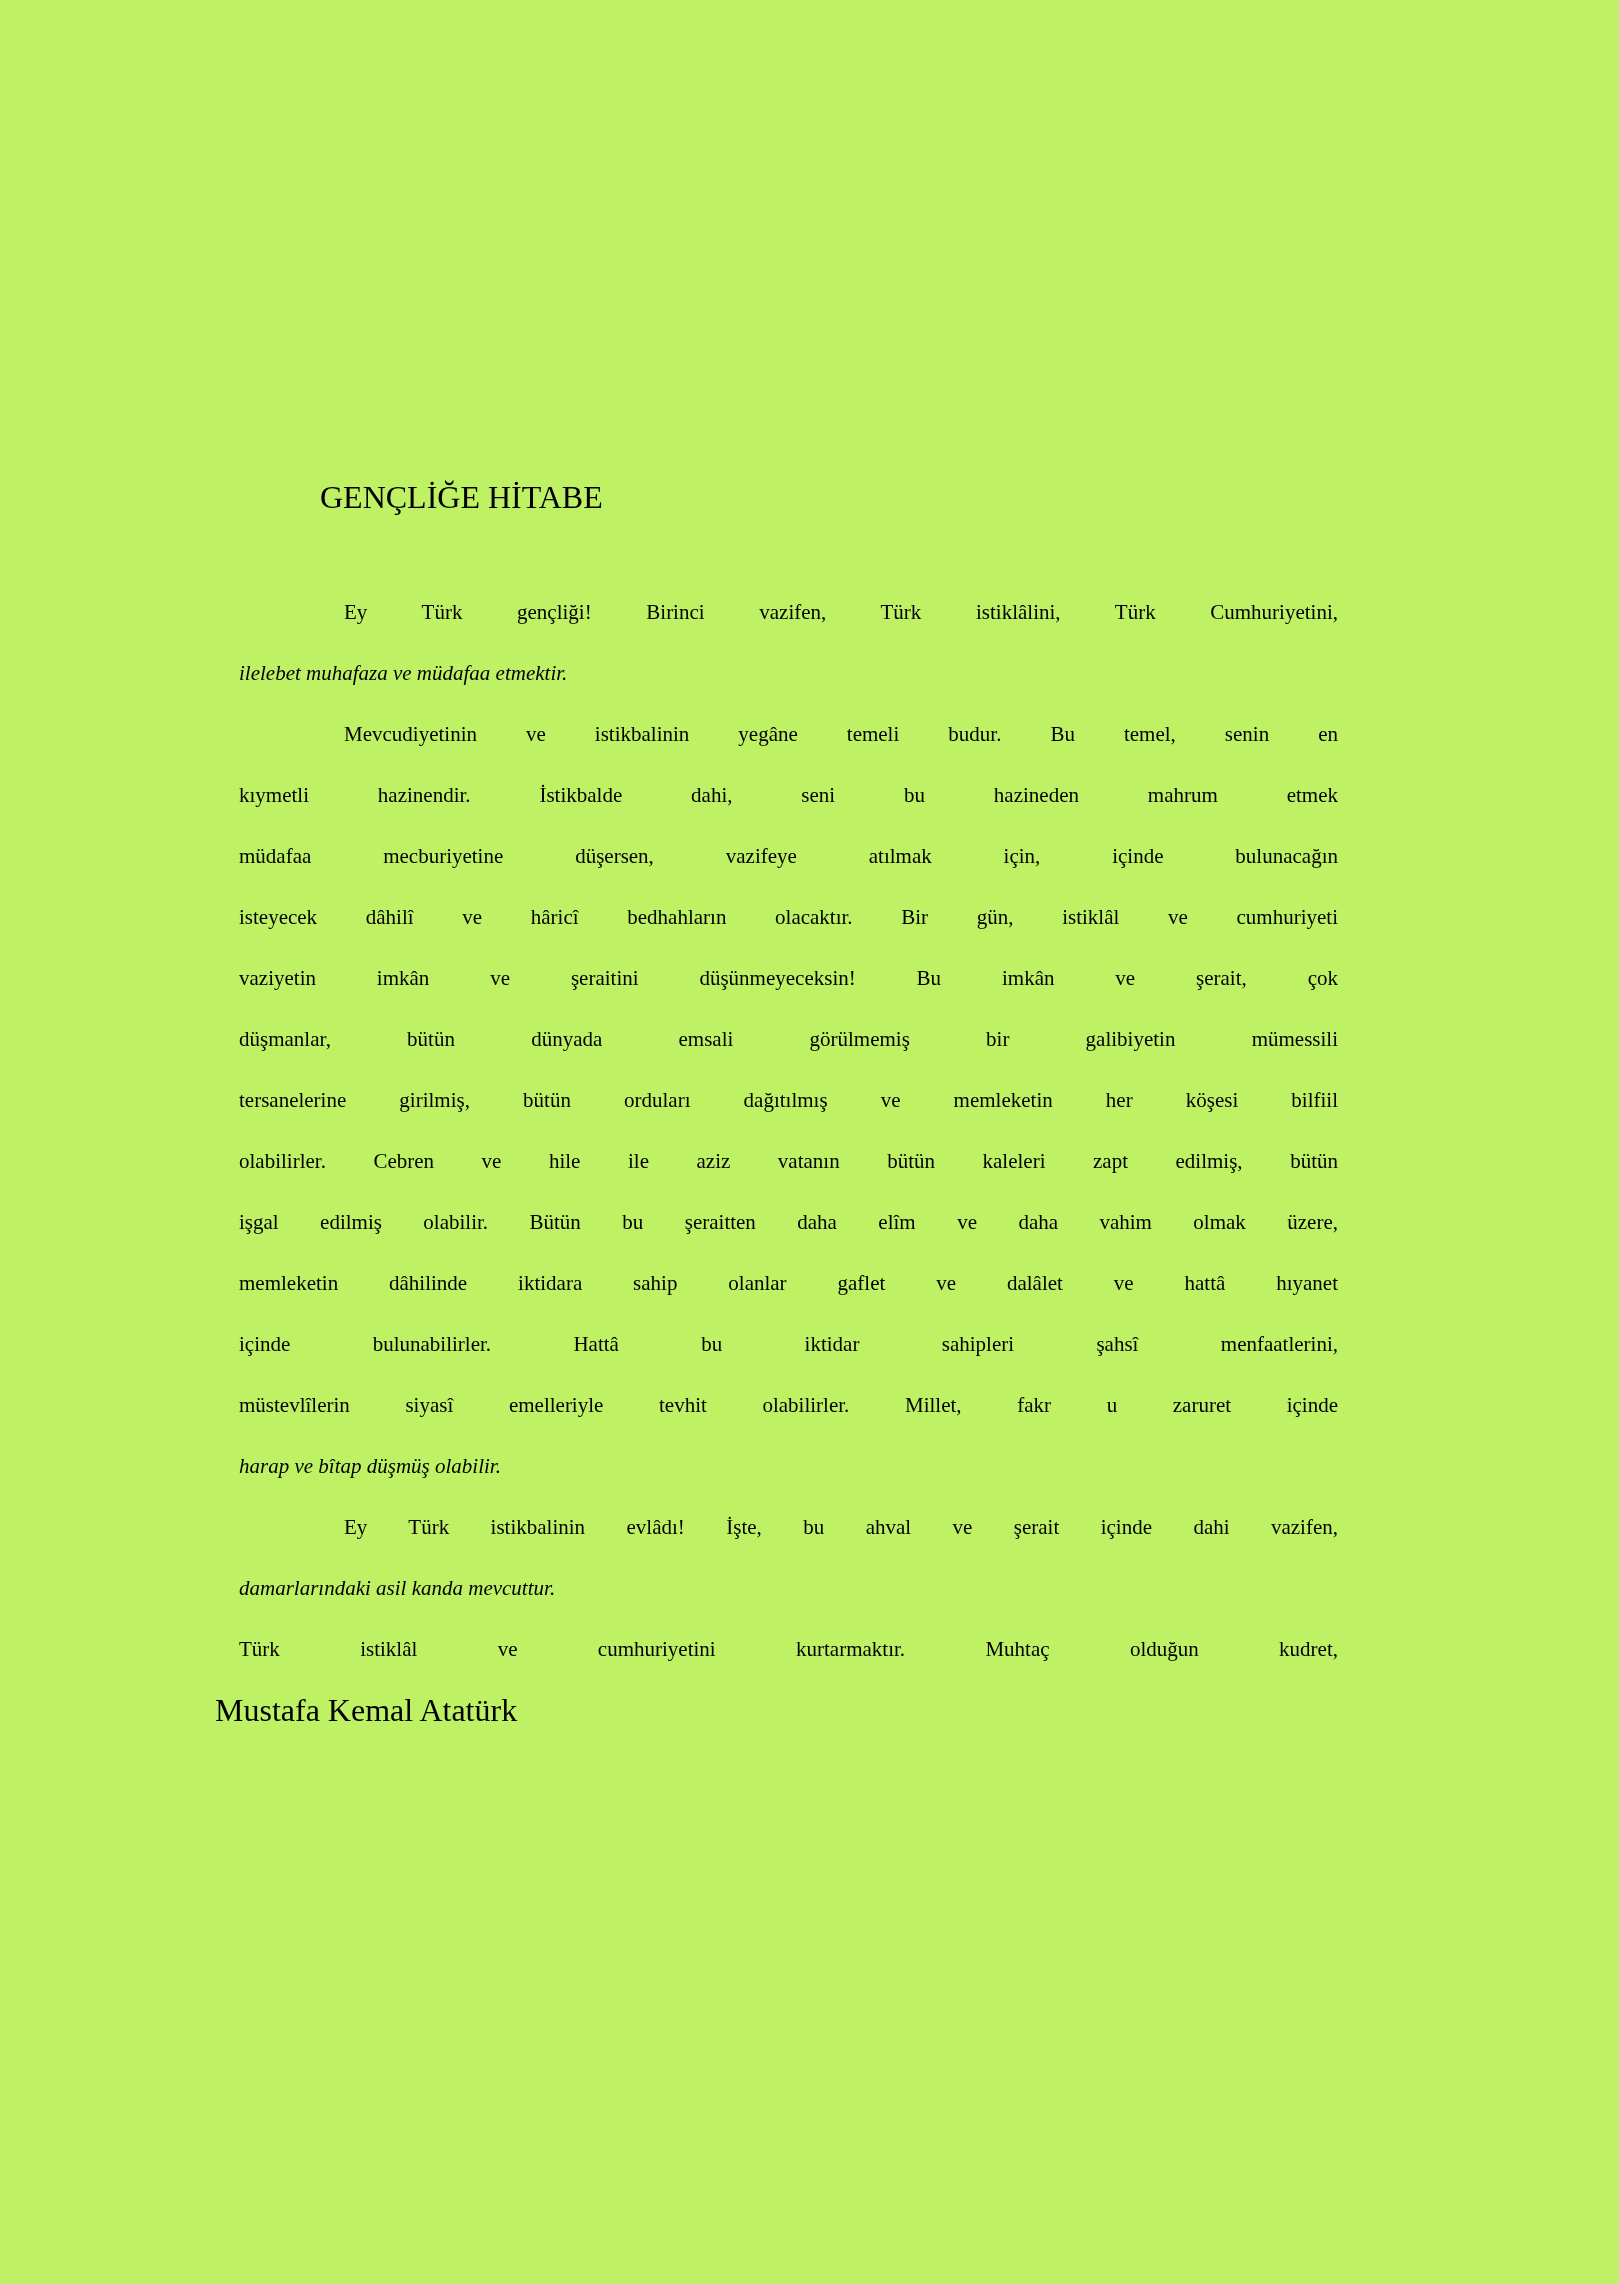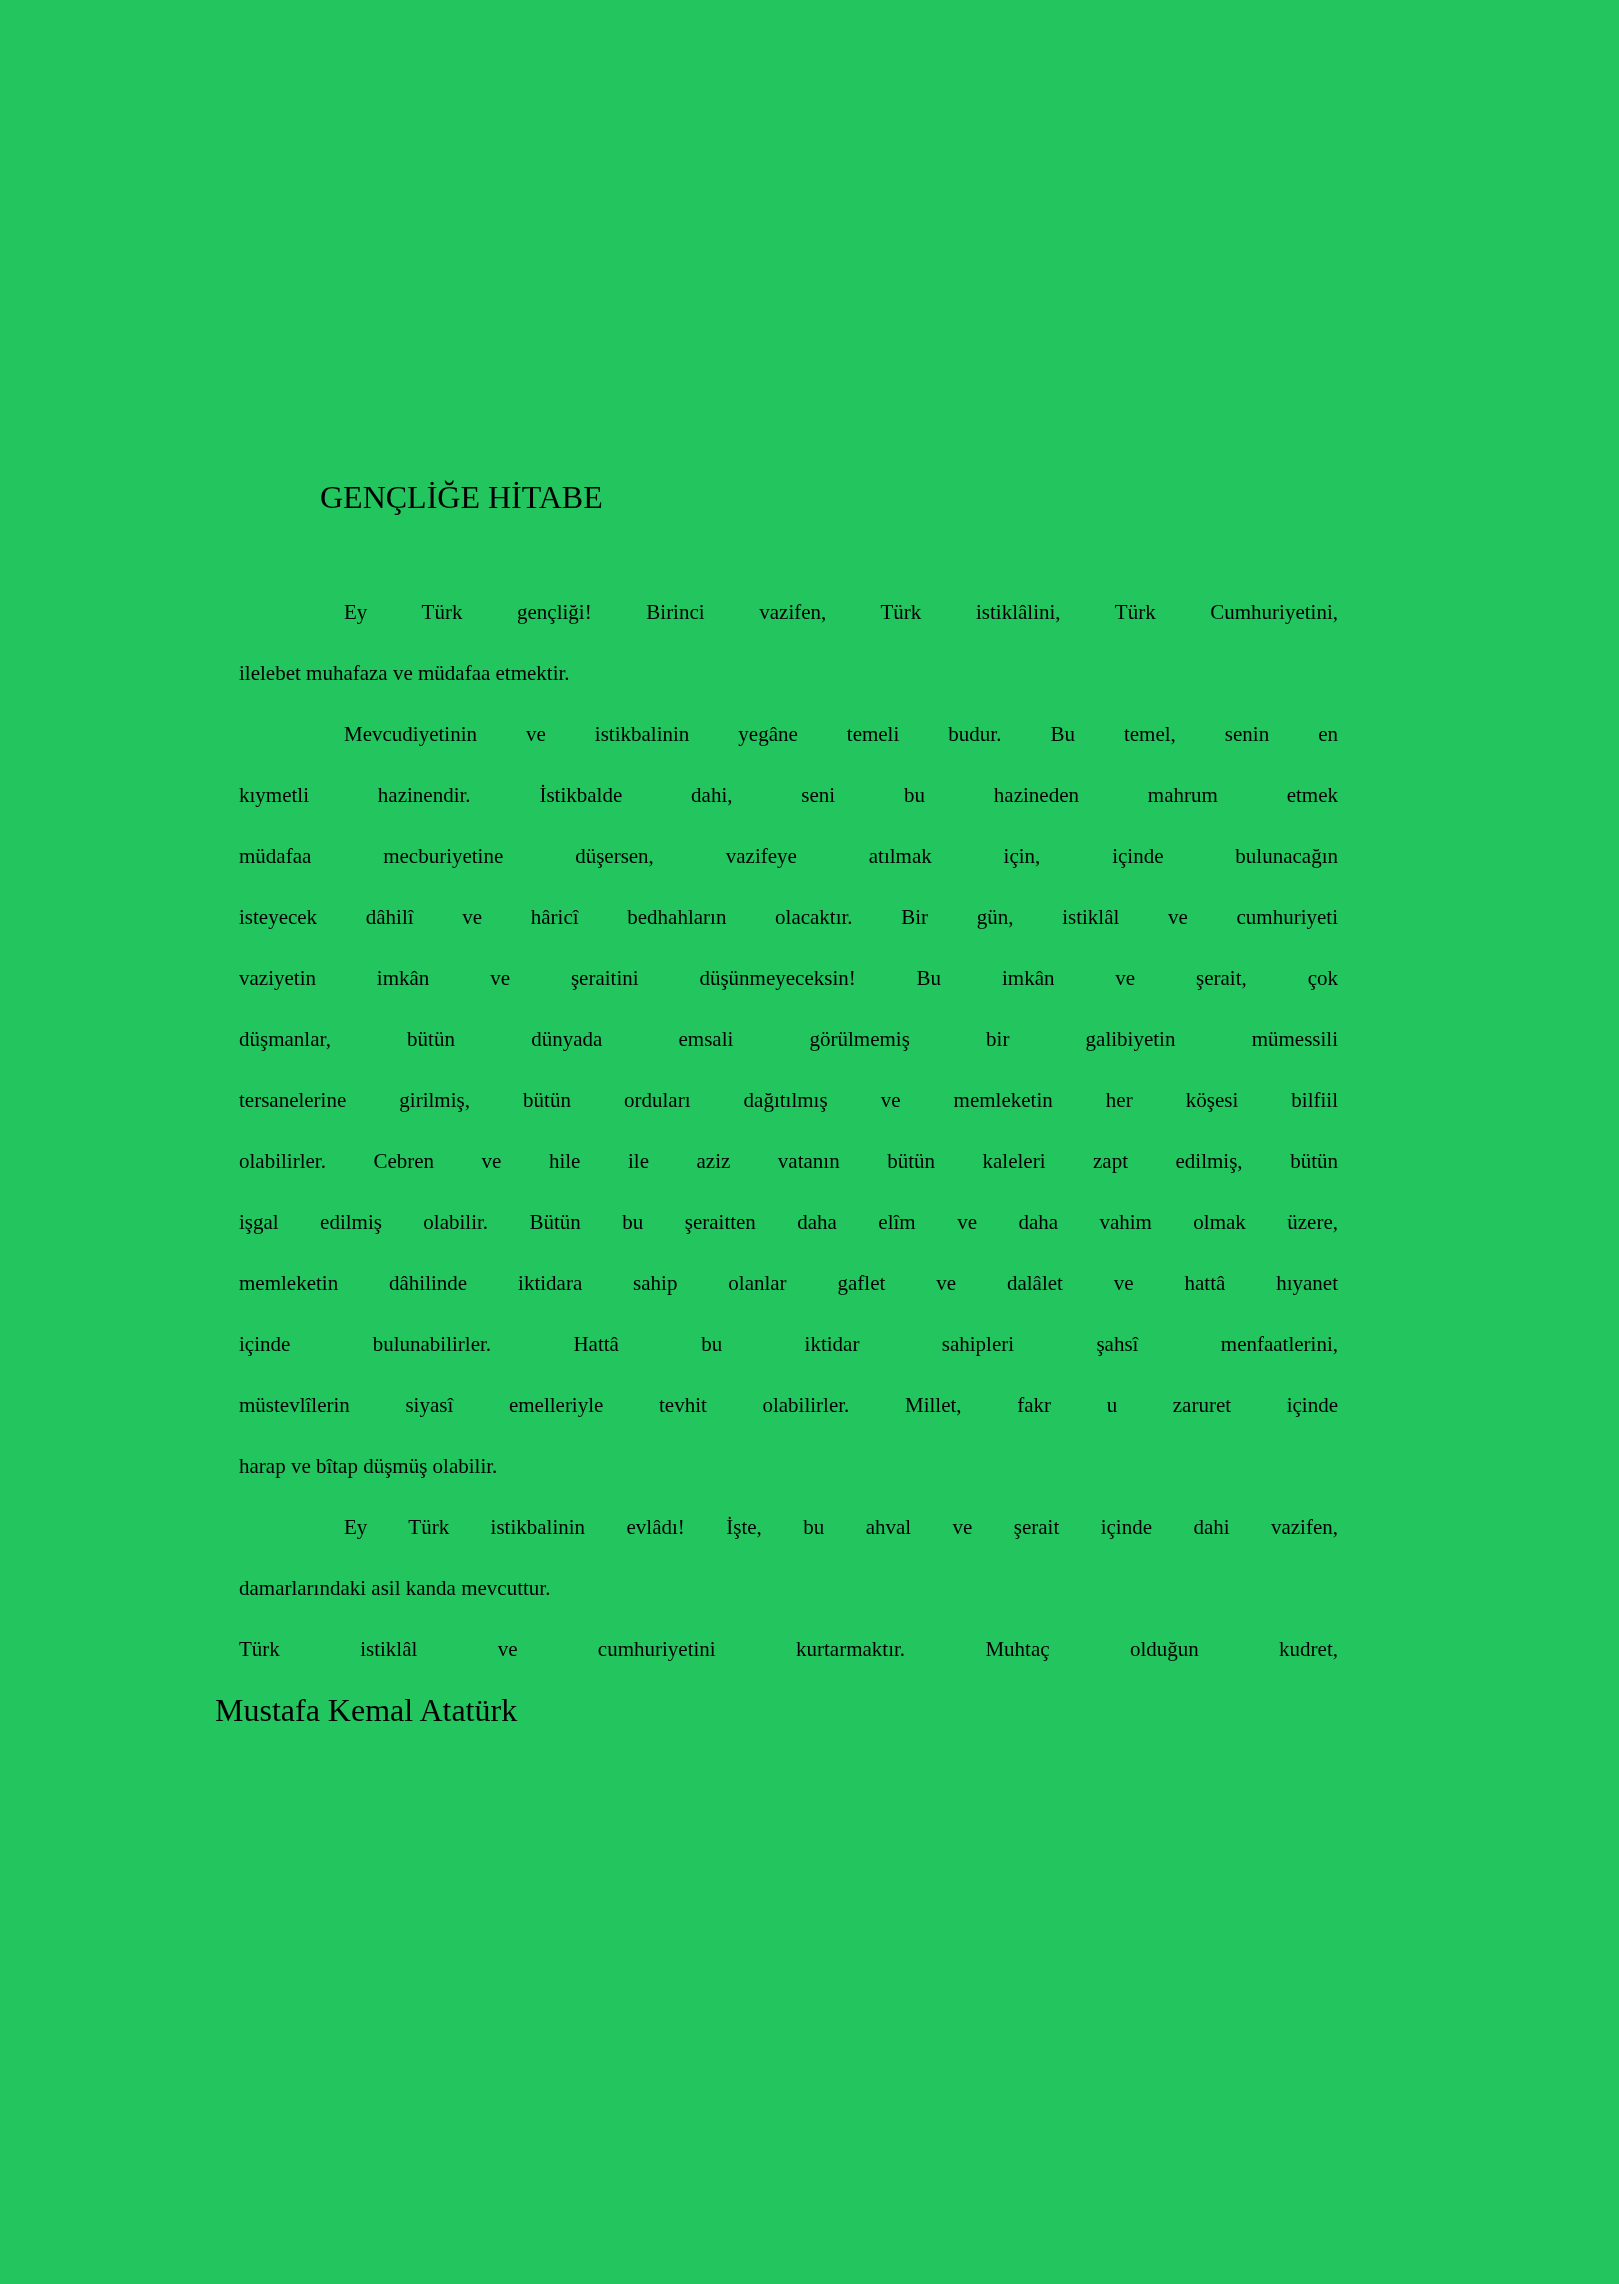--- a/index.html
+++ b/index.html
@@ -11,21 +11,21 @@
     height: 2284px;
     background: #ffffff;
     position: relative;
     font-family: "Liberation Serif", "DejaVu Serif", serif;
     color: #000000;
     overflow: hidden;
   }
   .page {
     position: absolute;
     inset: 0;
-    background: #22c55e;
+    background: #bef264;
   }
   .content {
     position: absolute;
     left: 215px;
     top: 467px;
     width: 1123px;
   }
   .doc-title {
     font-size: 32px;
     line-height: 61px;
@@ -42,20 +42,21 @@
     margin-left: 24px;
   }
   .line:not(.para-end) {
     word-spacing: -0.06em;
   }
   .line.para-start {
     text-indent: 105px;
   }
   .line.para-end {
     text-align-last: left;
+    font-style: italic;
   }
   .signature {
     font-size: 32px;
     line-height: 61px;
     padding-right: 14px;
   }
 </style>
 </head>
 <body>
 

